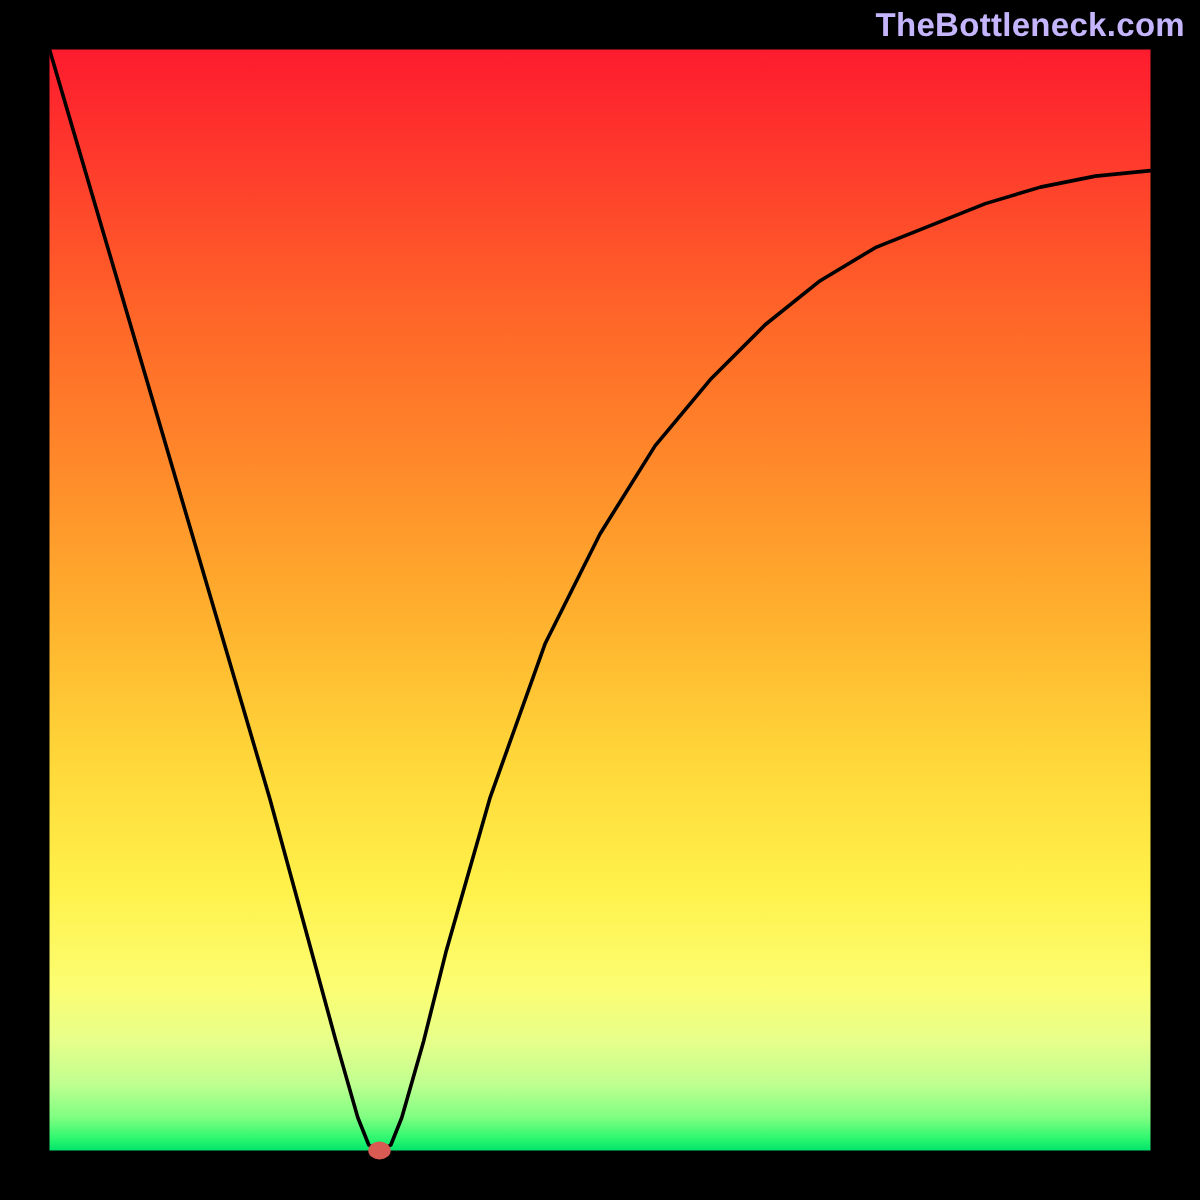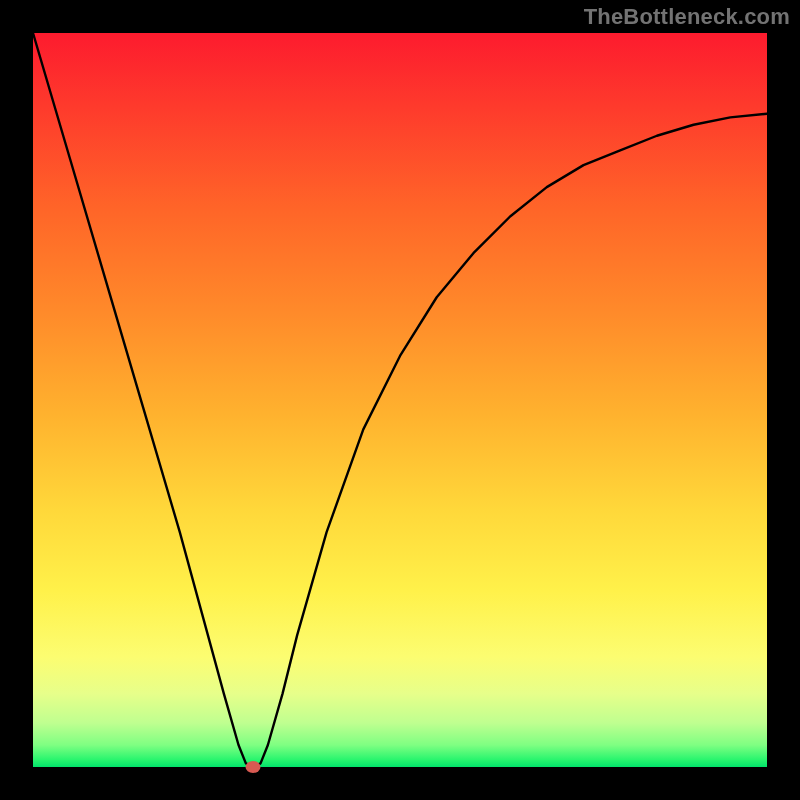--- a/index.html
+++ b/index.html
@@ -14,21 +14,21 @@
   .frame {
     position: relative;
     width: 800px;
     height: 800px;
     background: #000;
   }
   .watermark {
     position: absolute;
     top: 4px;
     right: 10px;
-    color: #737373;
+    color: #c4b5fd;
     font-size: 22px;
     font-weight: 600;
     letter-spacing: 0.2px;
     z-index: 5;
     user-select: none;
   }
   .plot-area {
     position: absolute;
     left: 33px;
     top: 33px;

